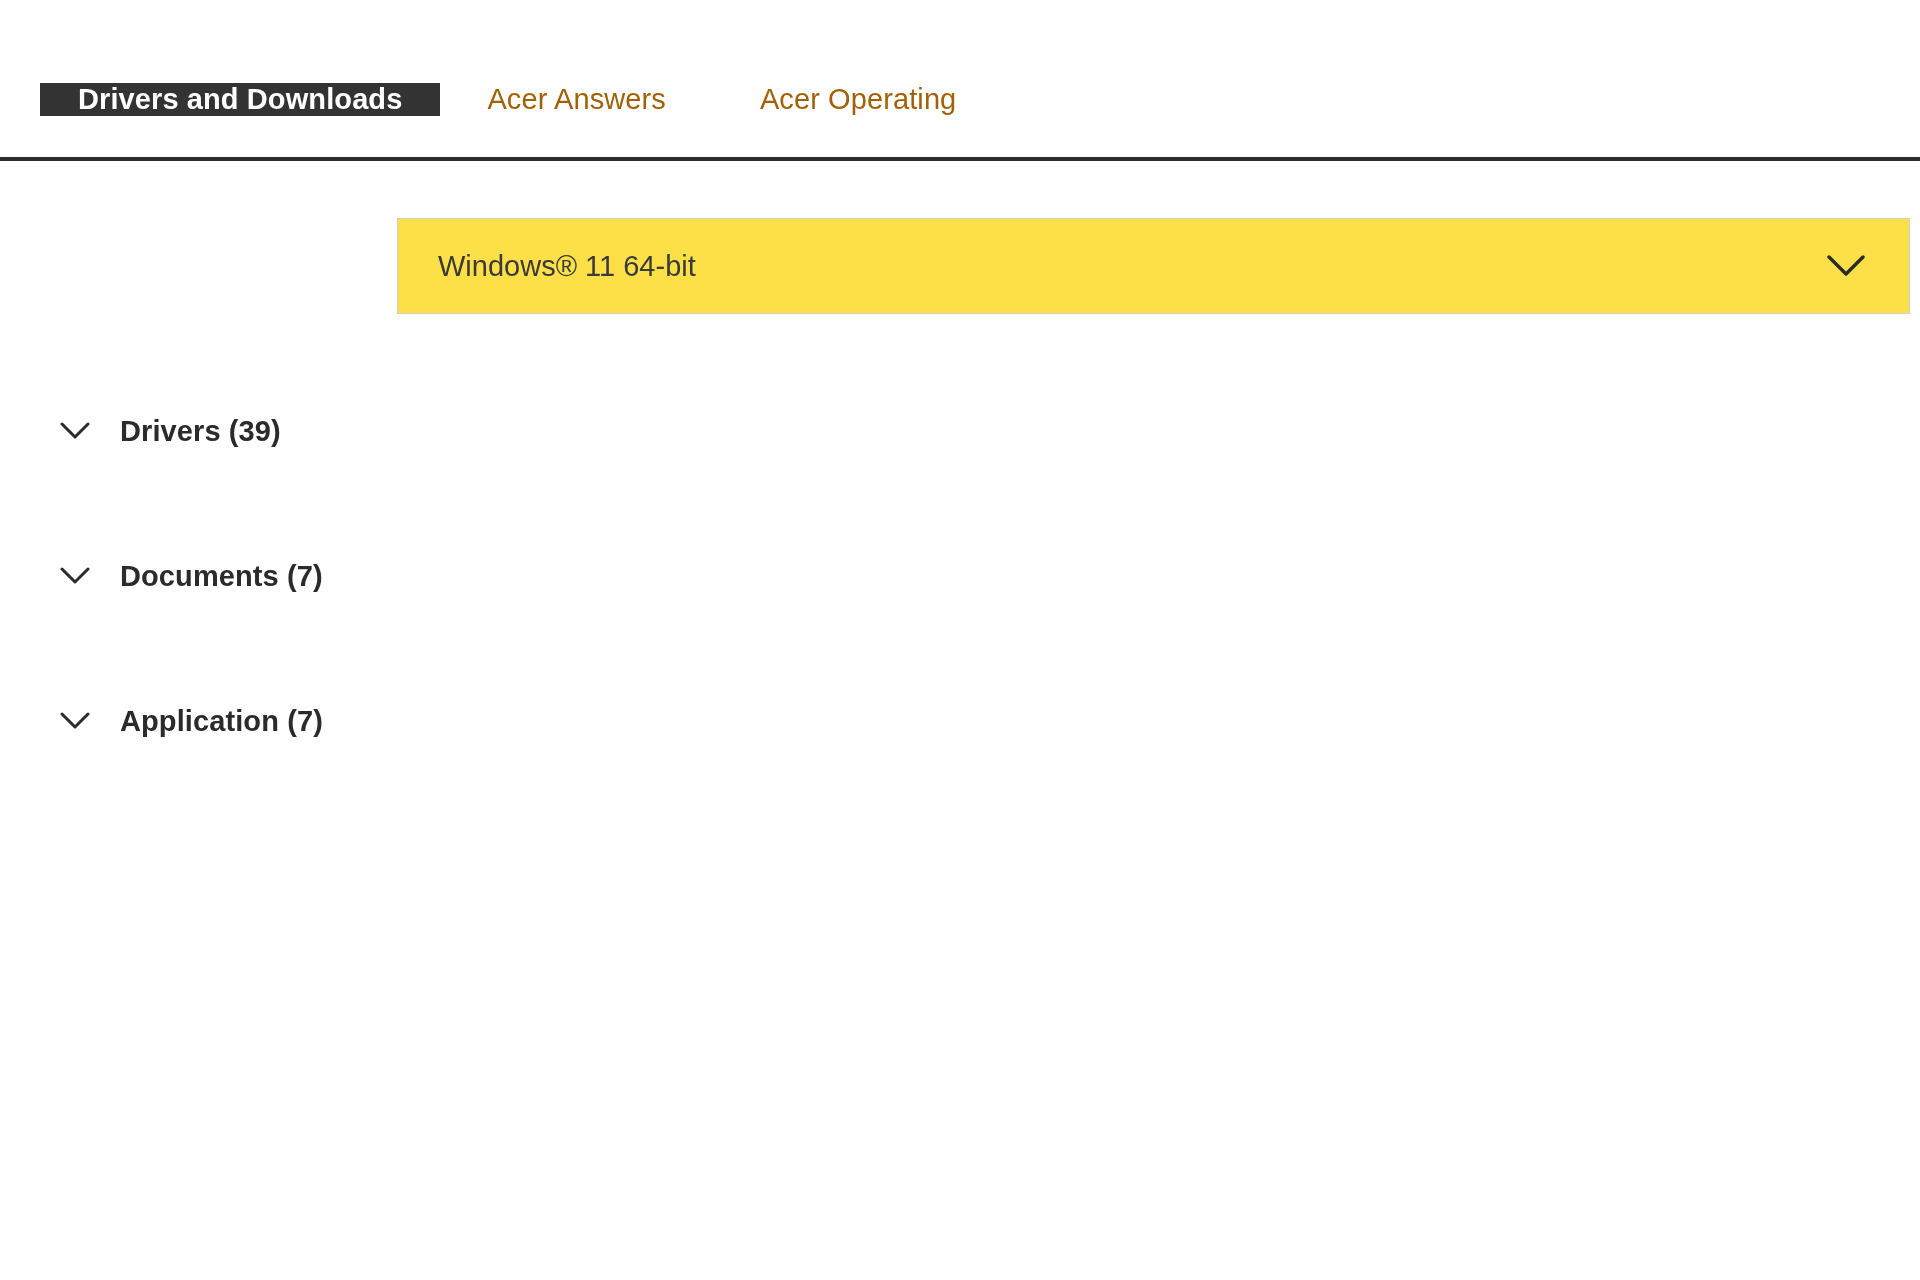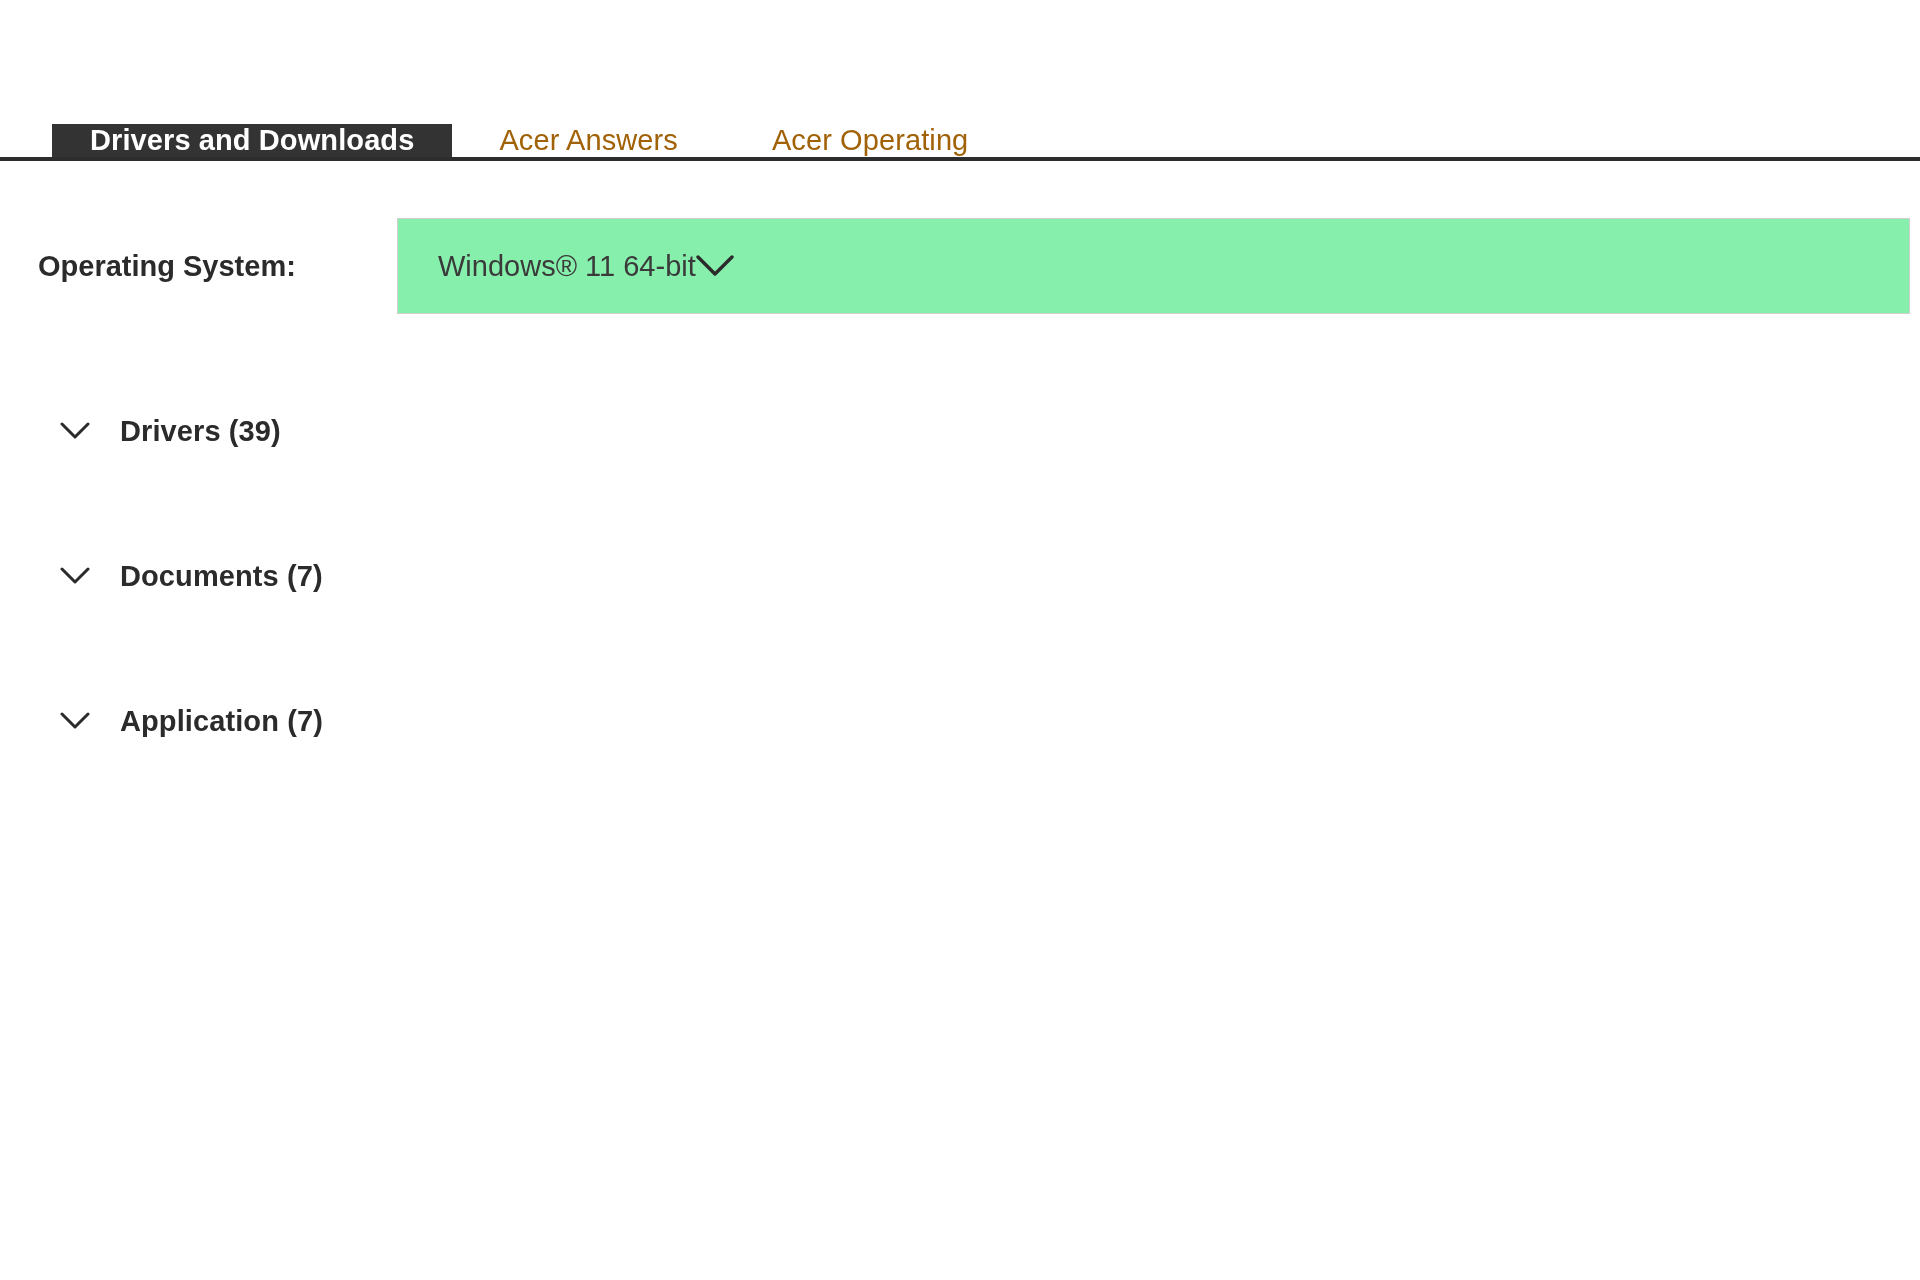--- a/index.html
+++ b/index.html
@@ -21,25 +21,24 @@
     position: absolute;
     left: 0;
     top: 83px;
     width: 1920px;
     height: 78px;
     border-bottom: 4px solid #2d2d2d;
     box-sizing: border-box;
   }
   .tabs {
     display: flex;
-    align-items: flex-end;
+    align-items: flex-start;
     height: 100%;
     padding-left: 40px;
     box-sizing: border-box;
-    margin-left: 12px;
   }
   .tab {
     display: flex;
     align-items: center;
     justify-content: center;
     padding: 0 47px;
     font-size: 29px;
     color: #a16207;
     font-weight: 400;
     letter-spacing: 0.1px;
@@ -73,24 +72,25 @@
     color: #2b2b2b;
     white-space: nowrap;
   }
   .os-select {
     position: absolute;
     left: 397px;
     top: 0;
     width: 1513px;
     height: 96px;
     border: 1px solid #cfcfcf;
-    background: #86efac;
+    background: #fde047;
     box-sizing: border-box;
     display: flex;
     align-items: center;
+    justify-content: space-between;
     cursor: pointer;
   }
   .os-select-value {
     font-size: 29px;
     color: #3a3a3a;
     padding-left: 40px;
     white-space: nowrap;
   }
   .os-chevron {
     padding-right: 44px;
@@ -144,21 +144,20 @@
     <div class="tab">
       <span>Acer Answers</span>
     </div>
     <div class="tab">
       <span>Acer Operating</span>
     </div>
   </div>
 </div>
 
 <div class="os-row">
-  <div class="os-label">Operating System:</div>
   <div class="os-select">
     <span class="os-select-value">Windows® 11 64-bit</span>
     <span class="os-chevron">
       <svg width="38" height="23" viewBox="0 0 38 23" fill="none" xmlns="http://www.w3.org/2000/svg">
         <path d="M2 2 L19 19 L36 2" stroke="#2b2b2b" stroke-width="3.4" stroke-linecap="round" stroke-linejoin="round"></path>
       </svg>
     </span>
   </div>
 </div>
 

